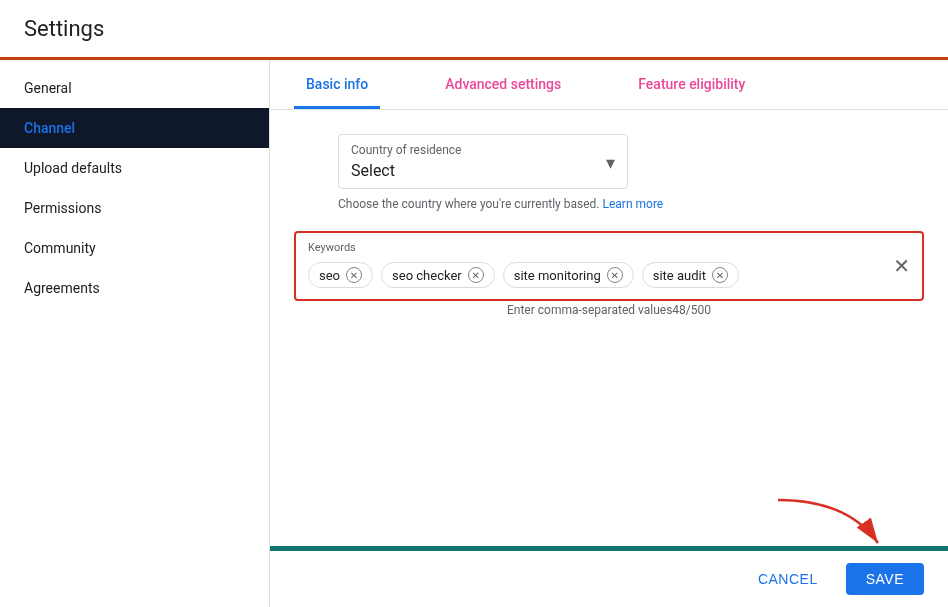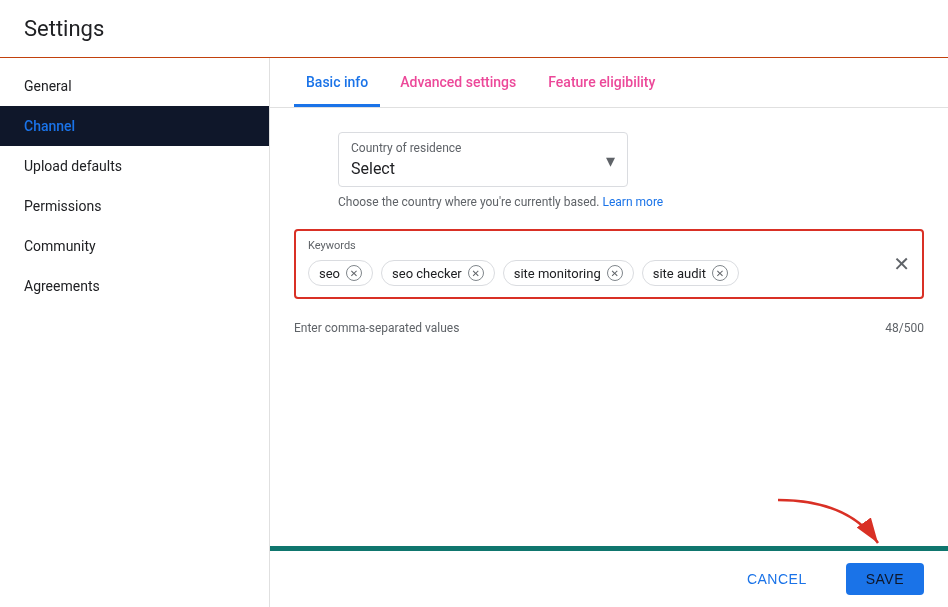--- a/index.html
+++ b/index.html
@@ -1,41 +1,41 @@
 <!DOCTYPE html>
 <html><head>
   <meta charset="utf-8">
   <style>
     * { box-sizing: border-box; margin: 0; padding: 0; }
     body { font-family: 'Roboto', Arial, sans-serif; font-size: 14px; color: #202124; background: #fff; width: 948px; height: 607px; overflow: hidden; }
 
     .app-container { display: flex; flex-direction: column; height: 100%; }
 
-    .page-header { padding: 16px 24px; border-bottom: 1px solid #c2410c; }
+    .page-header { padding: 16px 24px; border-bottom: 3px solid #c2410c; }
     .page-title { font-size: 22px; font-weight: 400; color: #202124; }
 
     .main-content { display: flex; flex: 1; overflow: hidden; }
 
     
     .sidebar { width: 270px; border-right: 1px solid #e0e0e0; padding-top: 8px; flex-shrink: 0; }
     .sidebar-item {
       display: flex; align-items: center;
       padding: 12px 24px;
       cursor: pointer;
       font-size: 14px;
       color: #202124;
       border-radius: 0;
     }
     .sidebar-item.active { background: #0f172a; font-weight: 500; color: #1a73e8; }
 
     
     .right-panel { flex: 1; display: flex; flex-direction: column; overflow: hidden; }
 
     
-    .tabs { display: flex; border-bottom: 1px solid #e0e0e0; padding: 0 24px; }
+    .tabs { display: flex; border-bottom: 1px solid #e0e0e0; padding: 0 24px; gap: 45px; }
     .tab {
       padding: 16px 12px 14px;
       margin-right: 8px;
       cursor: pointer;
       font-size: 14px;
       color: #ec4899;
       border-bottom: 3px solid transparent;
       font-weight: 500;
     }
     .tab.active { color: #1a73e8; border-bottom: 3px solid #1a73e8; }
@@ -105,22 +105,22 @@
       position: absolute;
       right: 12px;
       top: 50%;
       transform: translateY(-50%);
       color: #5f6368;
       font-size: 20px;
       cursor: pointer;
     }
     .keywords-meta {
       display: flex;
-      justify-content: space-between;
-      margin-top: 22px;
+      justify-content: center;
+      margin-top: 2px;
       font-size: 12px;
       color: #5f6368;
     }
 
     
     .footer {
       border-top: 5px solid #0f766e;
       padding: 12px 24px;
       display: flex;
       justify-content: flex-end;
@@ -131,21 +131,21 @@
     .btn {
       padding: 8px 20px;
       border-radius: 4px;
       font-size: 14px;
       font-weight: 500;
       cursor: pointer;
       border: none;
       letter-spacing: 0.5px;
     }
     .btn-cancel { background: transparent; color: #1a73e8; }
-    .btn-save { background: #1a73e8; color: #0f172a; margin-left: 11px; }
+    .btn-save { background: #1a73e8; color: #ffffff; }
 
     
     .arrow-svg {
       position: absolute;
       right: 60px;
       bottom: 52px;
       pointer-events: none;
     }
   </style>
 </head>

